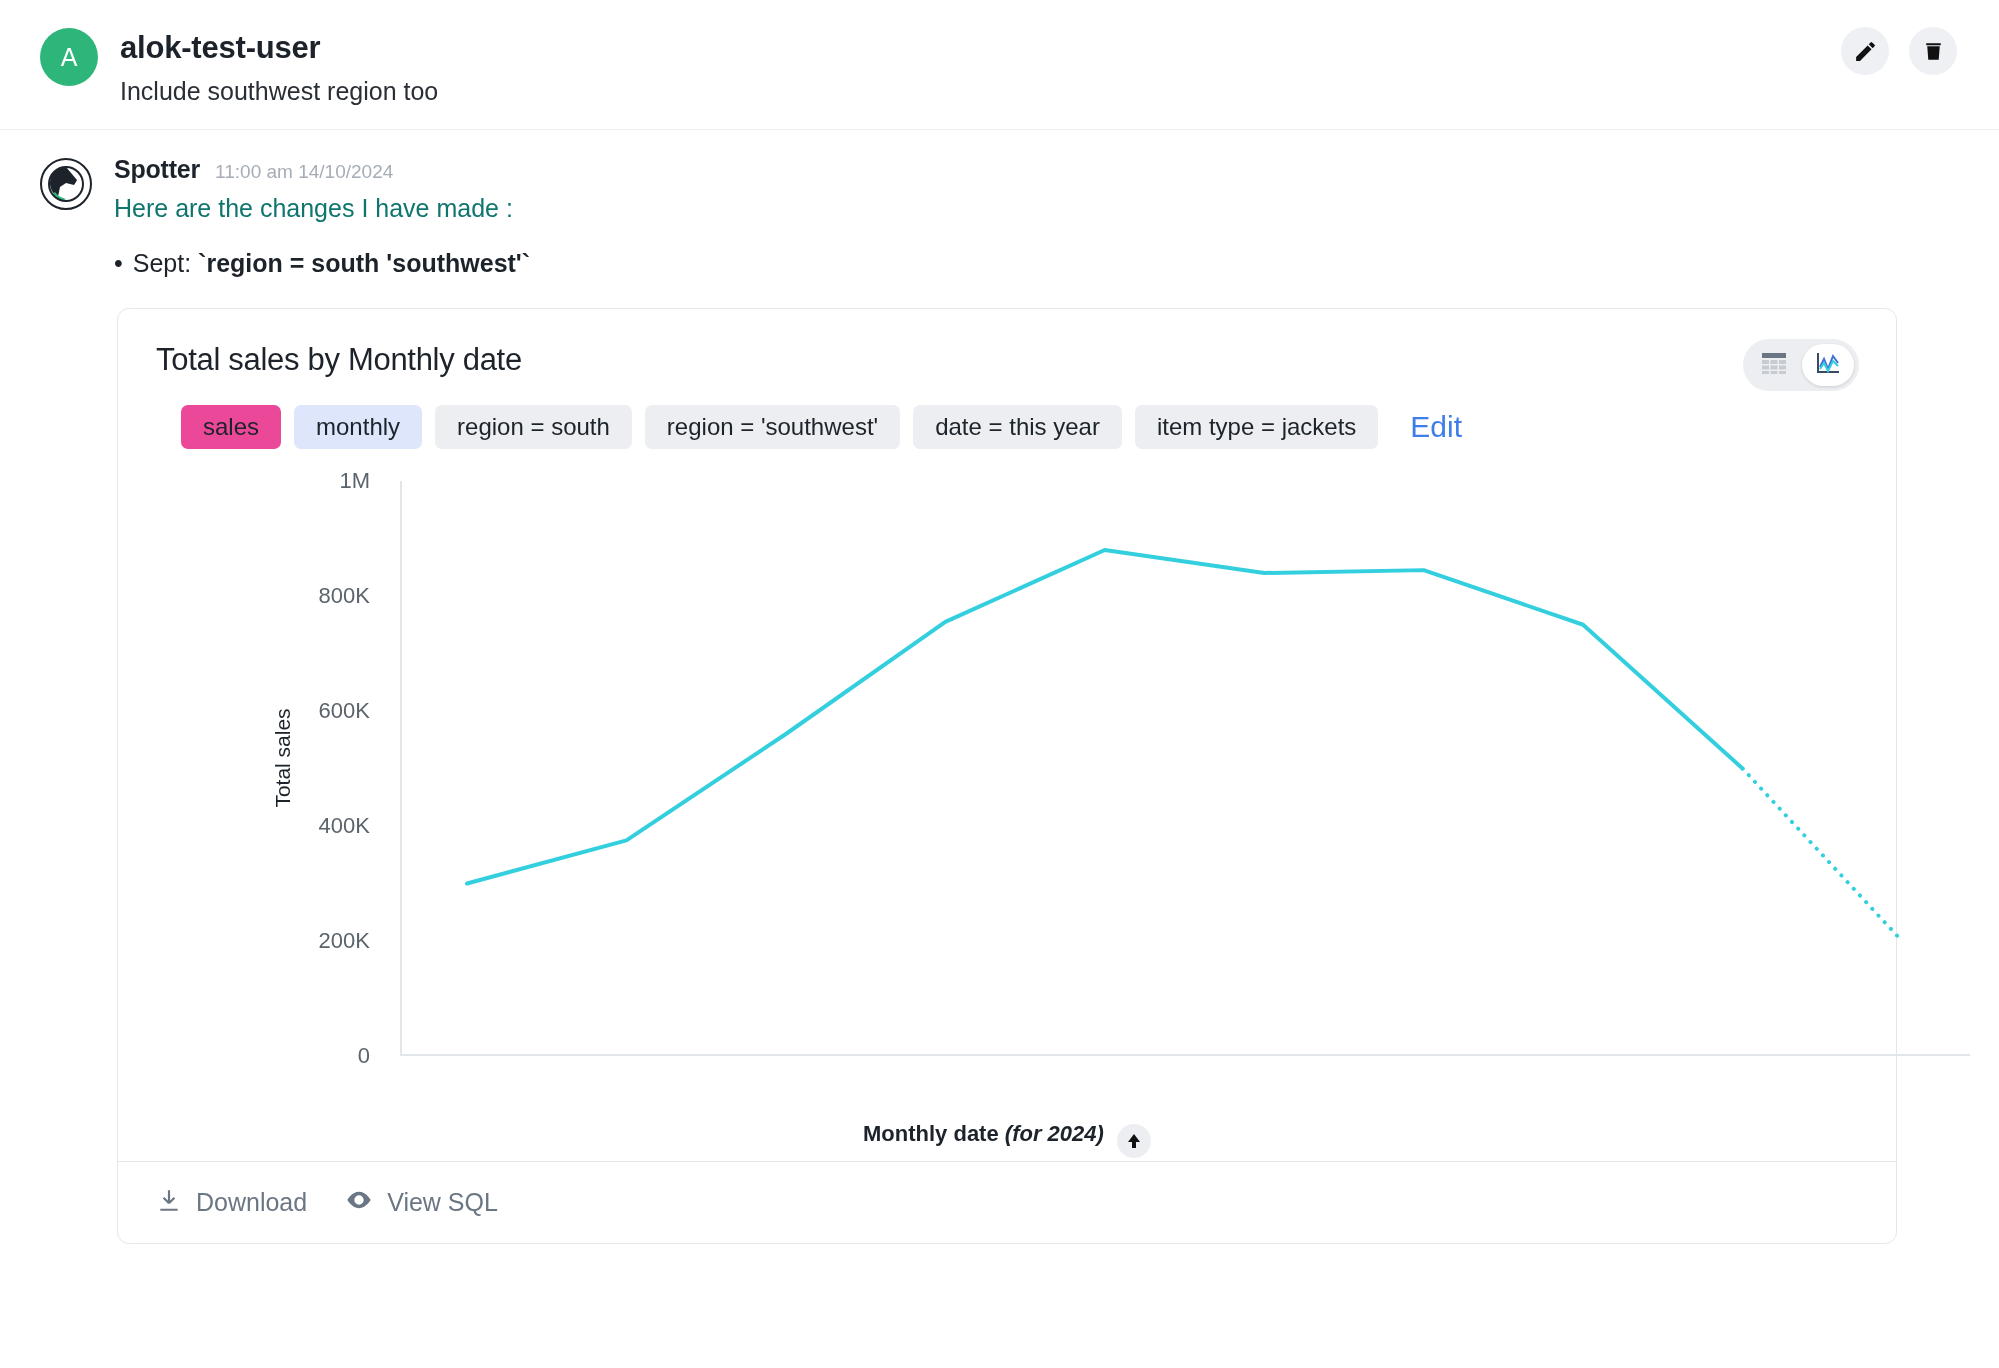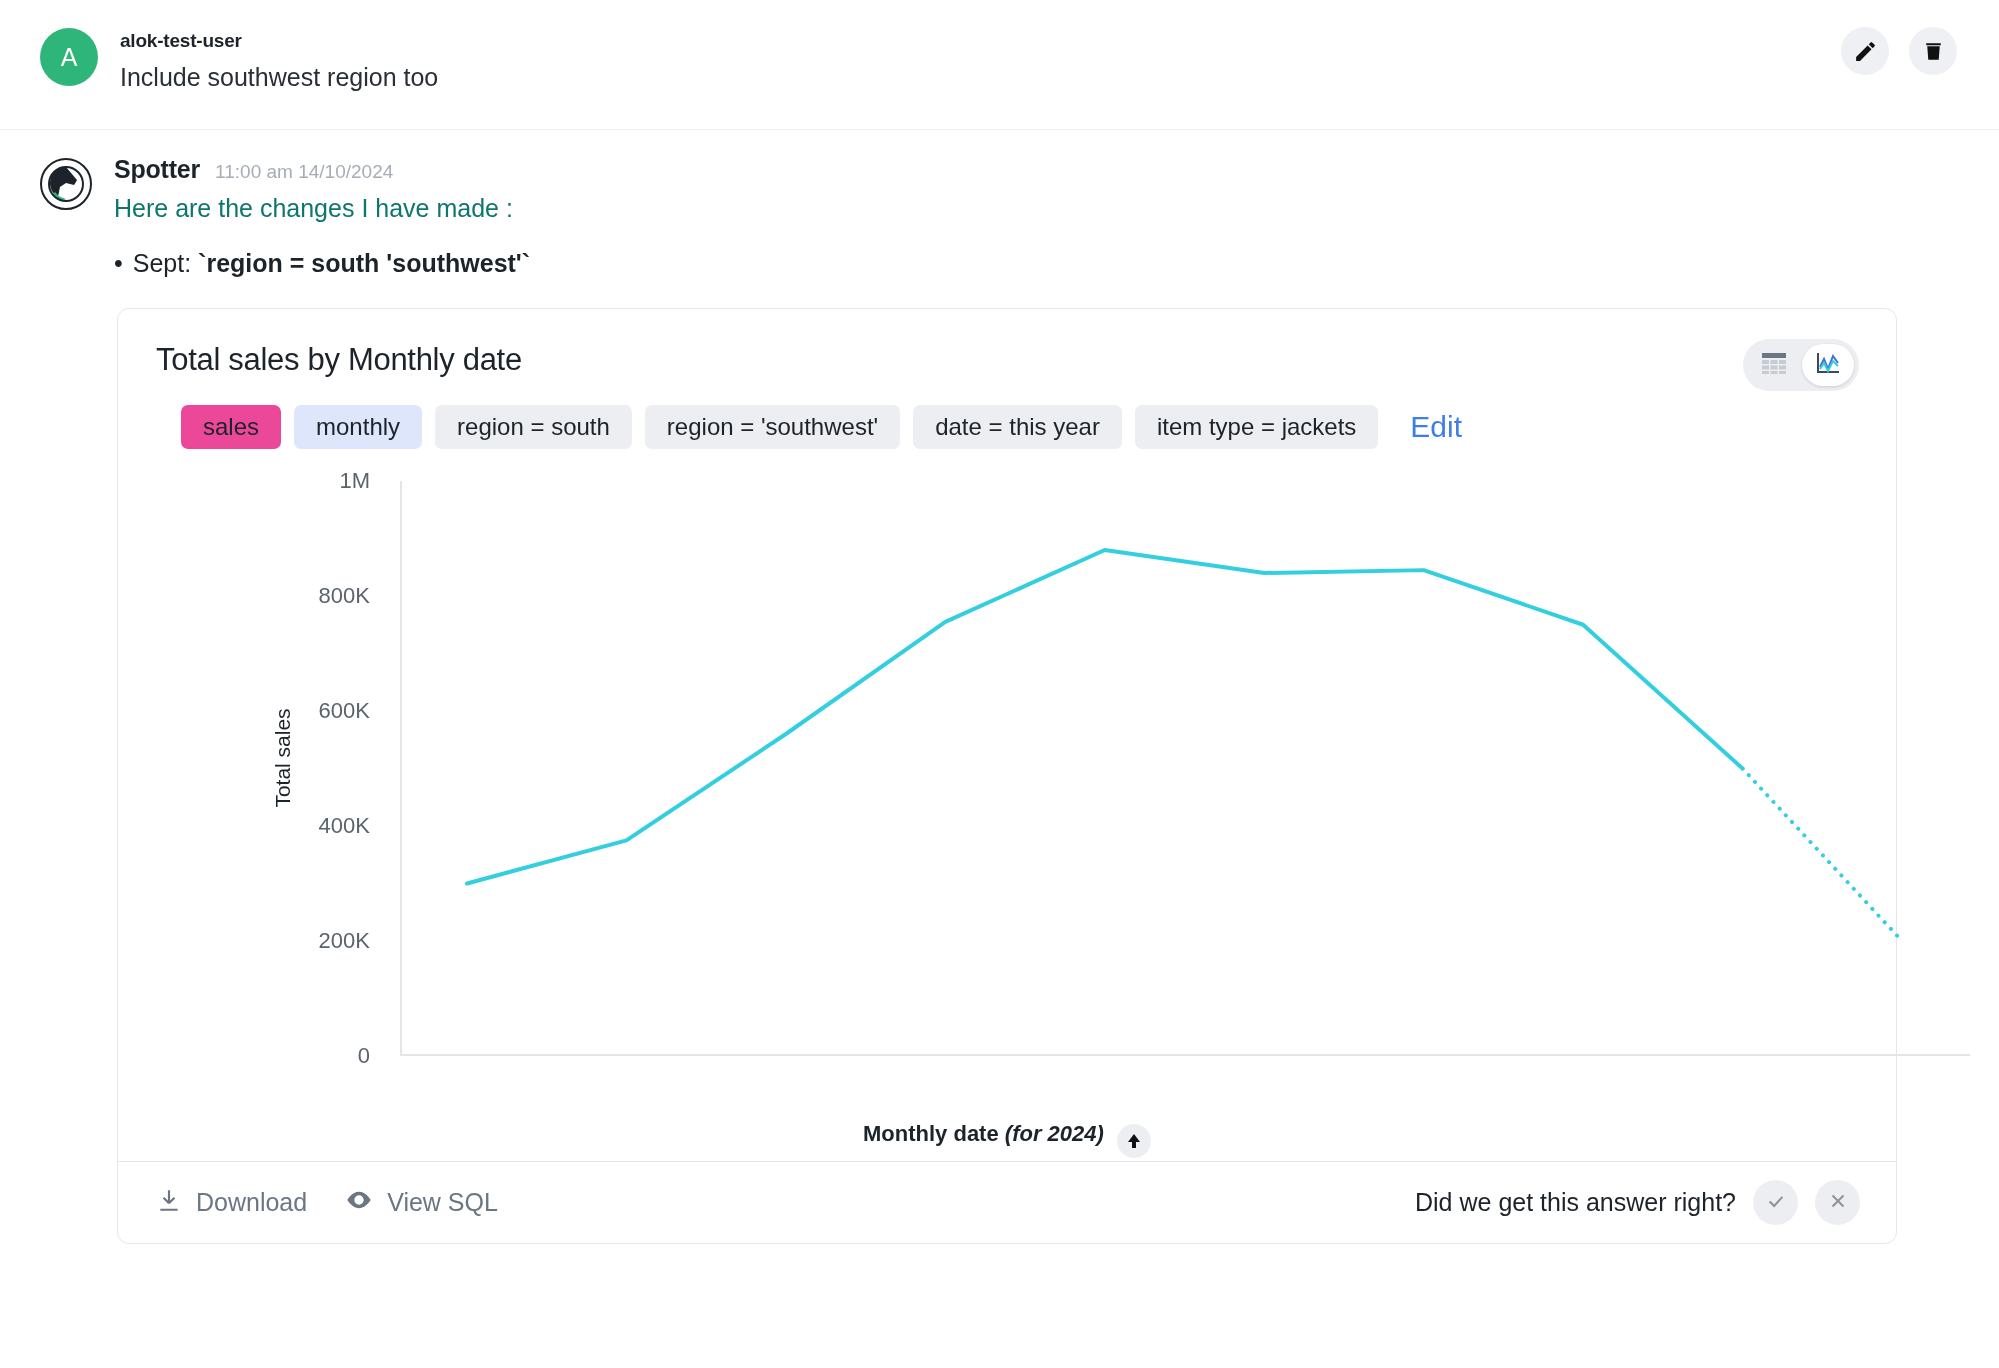--- a/index.html
+++ b/index.html
@@ -26,21 +26,21 @@
     width: 58px; height: 58px;
     border-radius: 50%;
     background: #2eb57a;
     color: #ffffff;
     display: flex; align-items: center; justify-content: center;
     font-size: 25px;
     flex: 0 0 auto;
     margin-top: 2px;
   }
   .user-text { display: flex; flex-direction: column; gap: 11px; padding-top: 4px; }
-  .user-name { font-size: 19px; font-weight: bold; letter-spacing: -0.2px; }
+  .user-name { font-size: 31px; font-weight: bold; letter-spacing: -0.2px; }
   .user-msg  { font-size: 25px; color: #2a2f36; }
 
   .head-actions {
     position: absolute;
     right: 42px; top: 27px;
     display: flex; gap: 20px;
   }
   .round-btn {
     width: 48px; height: 48px; border-radius: 50%;
     background: #eef0f3;
@@ -344,31 +344,14 @@
     </div>
     <div class="foot-action">
       <span>
         <svg width="28" height="26" viewBox="0 0 24 20">
             <path fill="#6b7684" d="M12 3C6 3 2 10 2 10s4 7 10 7 10-7 10-7-4-7-10-7zm0 11a4 4 0 1 1 0-8 4 4 0 0 1 0 8z"></path>
             <circle cx="12" cy="10" r="2.2" fill="#ffffff"></circle>
           </svg>
       </span>
       <span>View SQL</span>
     </div>
-    <div class="foot-right">
-      <span class="foot-q">Did we get this answer right?</span>
-      <span class="fb-btn">
-        <span>
-          <svg width="22" height="22" viewBox="0 0 24 24">
-              <path fill="none" stroke="#8b939e" stroke-width="2.2" d="M5 12.5l5 5 9-10"></path>
-            </svg>
-        </span>
-      </span>
-      <span class="fb-btn">
-        <span>
-          <svg width="22" height="22" viewBox="0 0 24 24">
-              <path fill="none" stroke="#8b939e" stroke-width="2.2" d="M6 6l12 12M18 6L6 18"></path>
-            </svg>
-        </span>
-      </span>
-    </div>
   </div>
 </div>
 
 </body></html>

